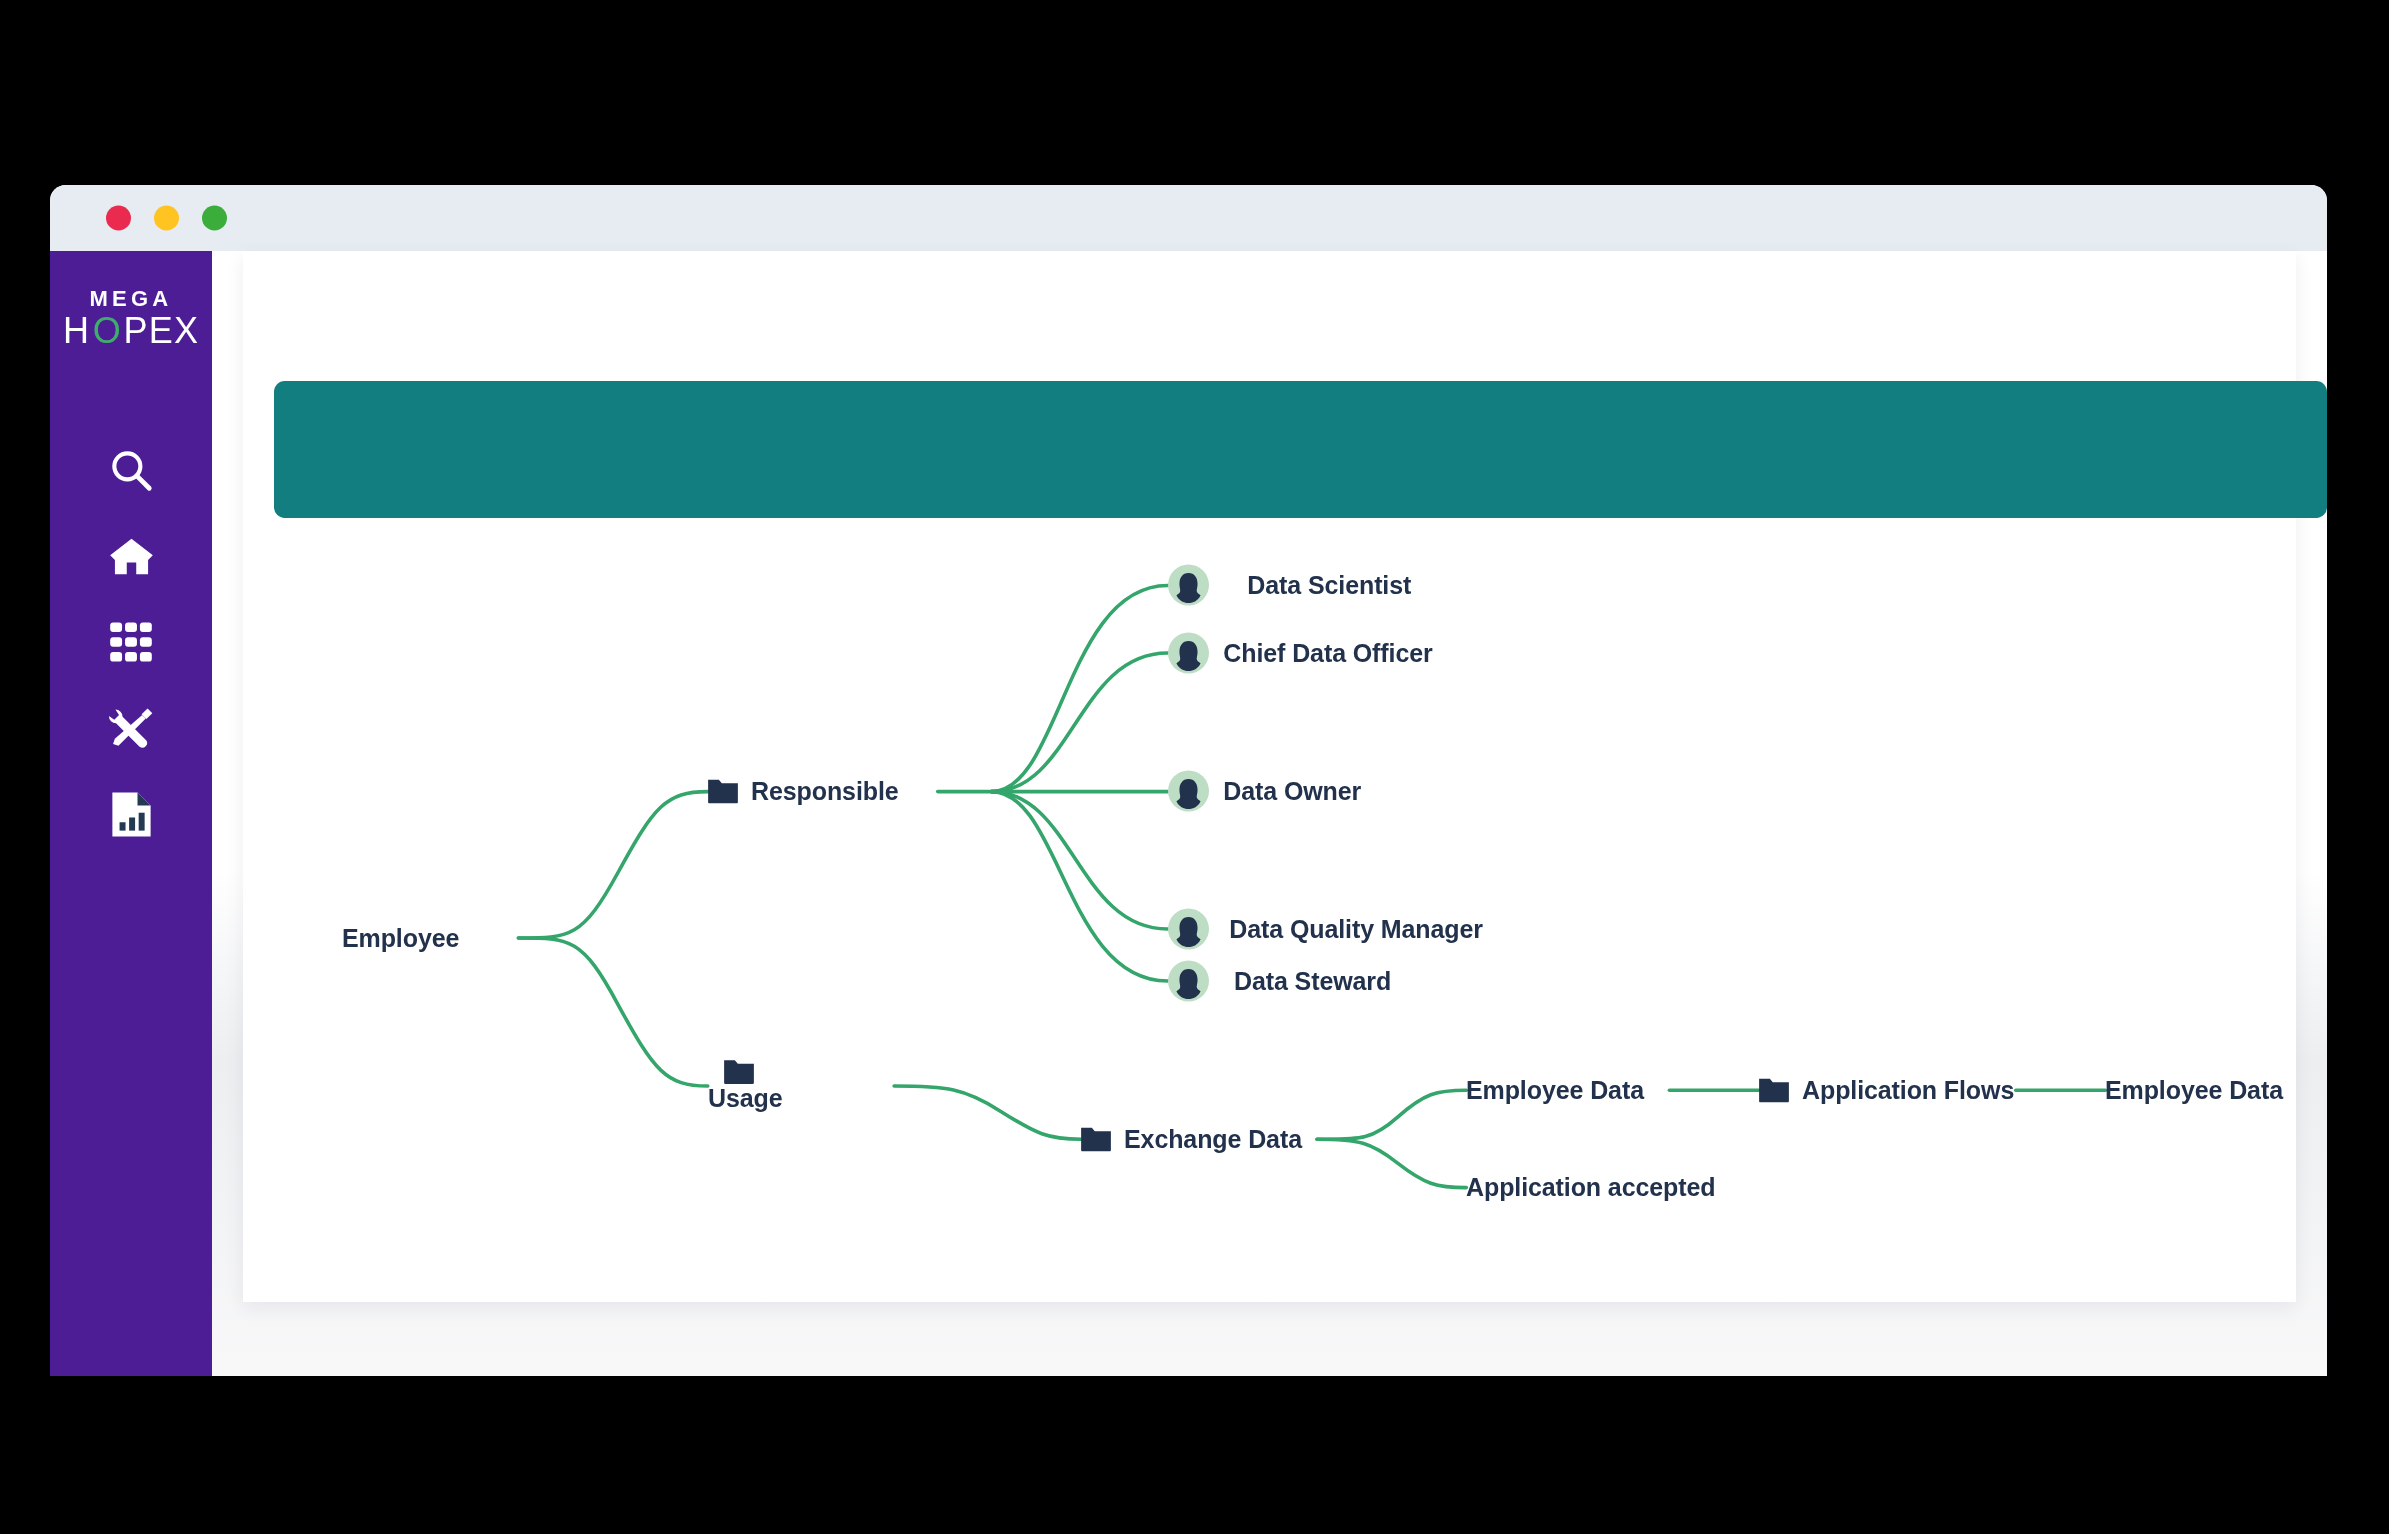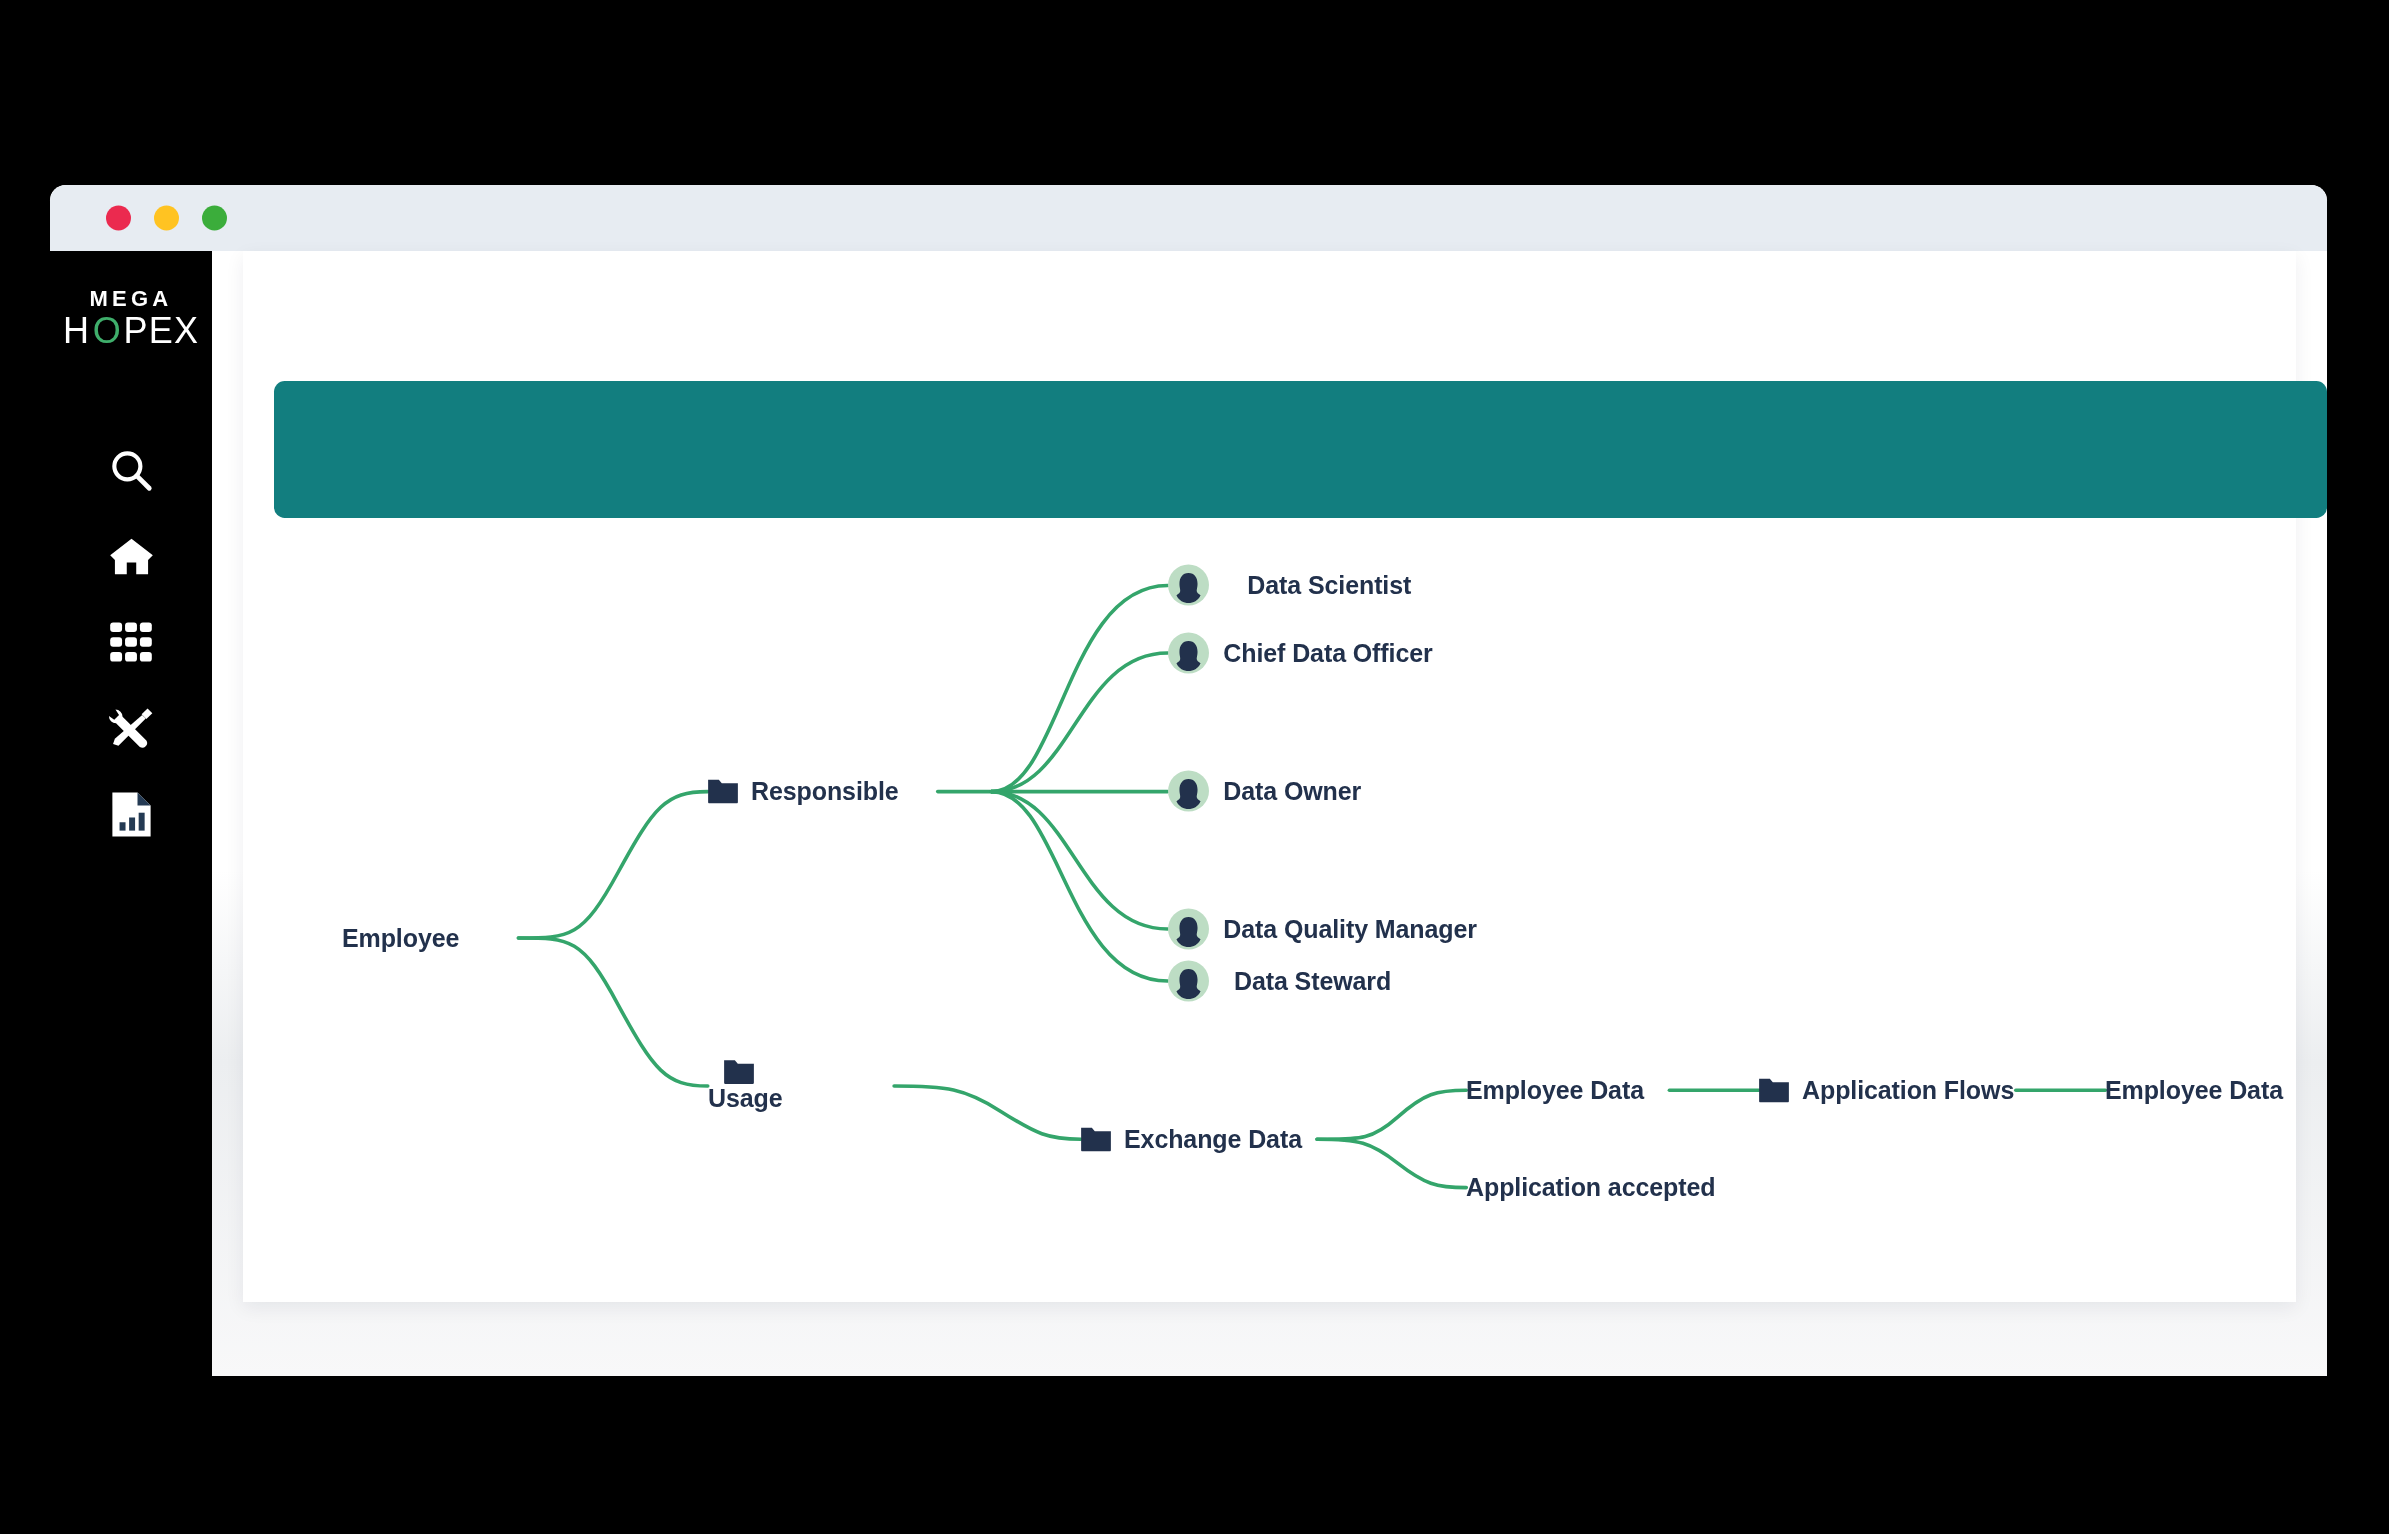--- a/index.html
+++ b/index.html
@@ -51,21 +51,21 @@
   .tl-min    { background: #FFC322; }
   .tl-max    { background: #3BAD3B; }
 
   
   #sidebar {
     position: absolute;
     left: 0;
     top: 66px;
     width: 162px;
     height: 1126px;
-    background: #000000;
+    background: #4c1d95;
   }
   #brand-logo {
     position: absolute;
     left: 0; top: 37px;
     width: 100%;
     text-align: center;
     user-select: none;
   }
   .brand-mega {
     color: #ffffff;
@@ -360,21 +360,21 @@
         </span>
         <span class="node-label">Data Owner</span>
       </div>
 
       <div class="node" style="left:956px; top:678px;">
         <span class="avatar">
           <svg width="41" height="41" viewBox="0 0 68 68">
             <path d="M34 14 c-10 0 -15 8 -15 18 c0 7 2 10 1 13 c-1 3 -4 4 -6 6 c4 9 12 13 20 13 s16 -4 20 -13 c-2 -2 -5 -3 -6 -6 c-1 -3 1 -6 1 -13 c0 -10 -5 -18 -15 -18 z" fill="#22314C"></path>
           </svg>
         </span>
-        <span class="node-label" style="">Data Quality Manager</span>
+        <span class="node-label" style="margin-left:6px;">Data Quality Manager</span>
       </div>
 
       <div class="node" style="left:956px; top:730px;">
         <span class="avatar">
           <svg width="41" height="41" viewBox="0 0 68 68">
             <path d="M34 14 c-10 0 -15 8 -15 18 c0 7 2 10 1 13 c-1 3 -4 4 -6 6 c4 9 12 13 20 13 s16 -4 20 -13 c-2 -2 -5 -3 -6 -6 c-1 -3 1 -6 1 -13 c0 -10 -5 -18 -15 -18 z" fill="#22314C"></path>
           </svg>
         </span>
         <span class="node-label" style="margin-left:10.7px;">Data Steward</span>
       </div>

